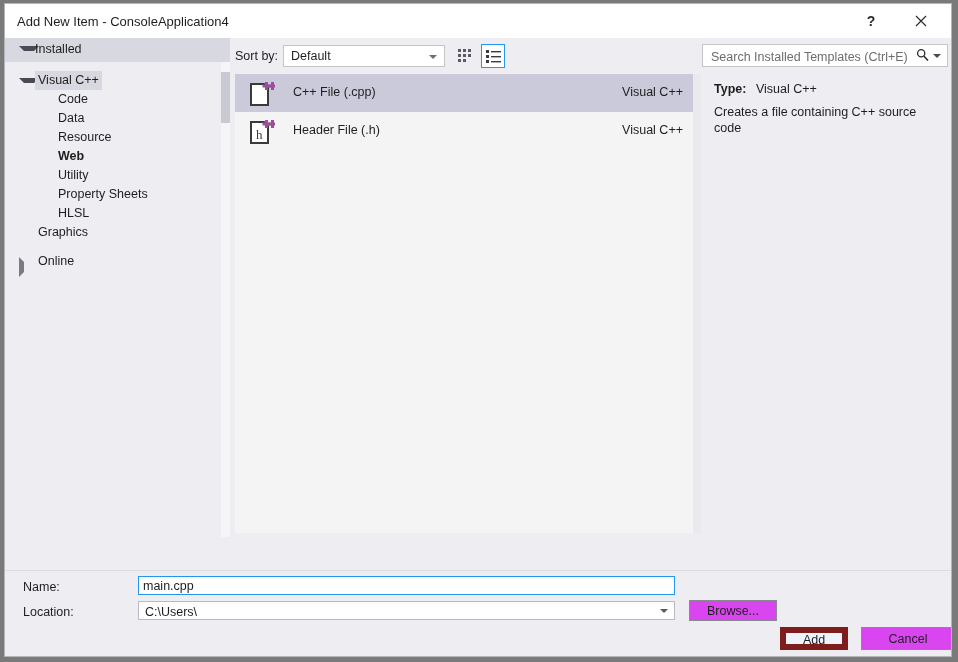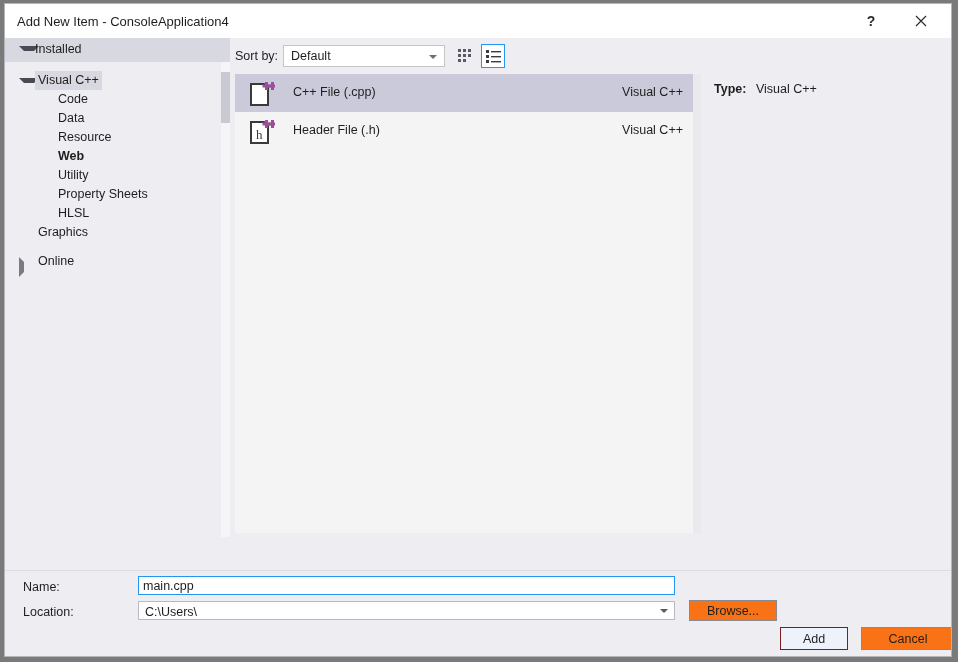--- a/index.html
+++ b/index.html
@@ -393,41 +393,41 @@
     top: 7px;
     width: 0; height: 0;
     border-left: 4px solid transparent;
     border-right: 4px solid transparent;
     border-top: 4px solid #5a5a5a;
   }
 
   .push-btn {
     position: absolute;
     box-sizing: border-box;
-    background: #f97316;
+    background: #d946ef;
     border: 1px solid #898991;
     font-family: "Liberation Sans", sans-serif;
     font-size: 12.5px;
     color: #1e1e1e;
     text-align: center;
     cursor: default;
     padding: 0;
   }
   #browse-btn {
     left: 684px;
     top: 596px;
     width: 88px;
     height: 21px;
   }
   #add-btn {
     left: 775px;
     top: 623px;
     width: 68px;
     height: 23px;
-    border: 1px solid #7f1d1d;
+    border: 6px solid #7f1d1d;
     background: #eef3fb;
   }
   #cancel-btn {
     left: 856px;
     top: 623px;
     width: 94px;
     height: 23px;
   }
 
   
@@ -554,26 +554,37 @@
               <rect x="24" y="2" width="3" height="8" fill="#9b4f9b"></rect>
               <rect x="21.5" y="4.5" width="8" height="3" fill="#9b4f9b"></rect>
             </svg></span>
           <span class="name">Header File (.h)</span>
           <span class="lang">Visual C++</span>
         </div>
       </div>
     <div id="list-scroll-track"></div>
   </div>
 
+  <div id="search-box">
+    <input id="search-input" type="text" placeholder="Search Installed Templates (Ctrl+E)" style="">
+    <span id="search-icon">
+      <svg width="13" height="14" viewBox="0 0 13 14" aria-hidden="true">
+        <circle cx="5.2" cy="5.2" r="3.6" stroke="#2b2b2b" stroke-width="1.3" fill="none"></circle>
+        <path d="M8 8.2 L12 12.6" stroke="#2b2b2b" stroke-width="1.5" fill="none"></path>
+      </svg>
+    </span>
+    <span id="search-caret"></span>
+  </div>
 
   <div id="info-panel">
     <div id="info-type">
       <span class="k">Type:</span>
       <span class="v">Visual C++</span>
     </div>
+    <div id="info-desc">Creates a file containing C++ source code</div>
   </div>
 
 
   <div id="fields-sep"></div>
 
   <span class="field-label" id="name-label">Name:</span>
   <input id="name-input" type="text" value="main.cpp" style="">
 
   <span class="field-label" id="location-label">Location:</span>
   <div id="location-combo">

